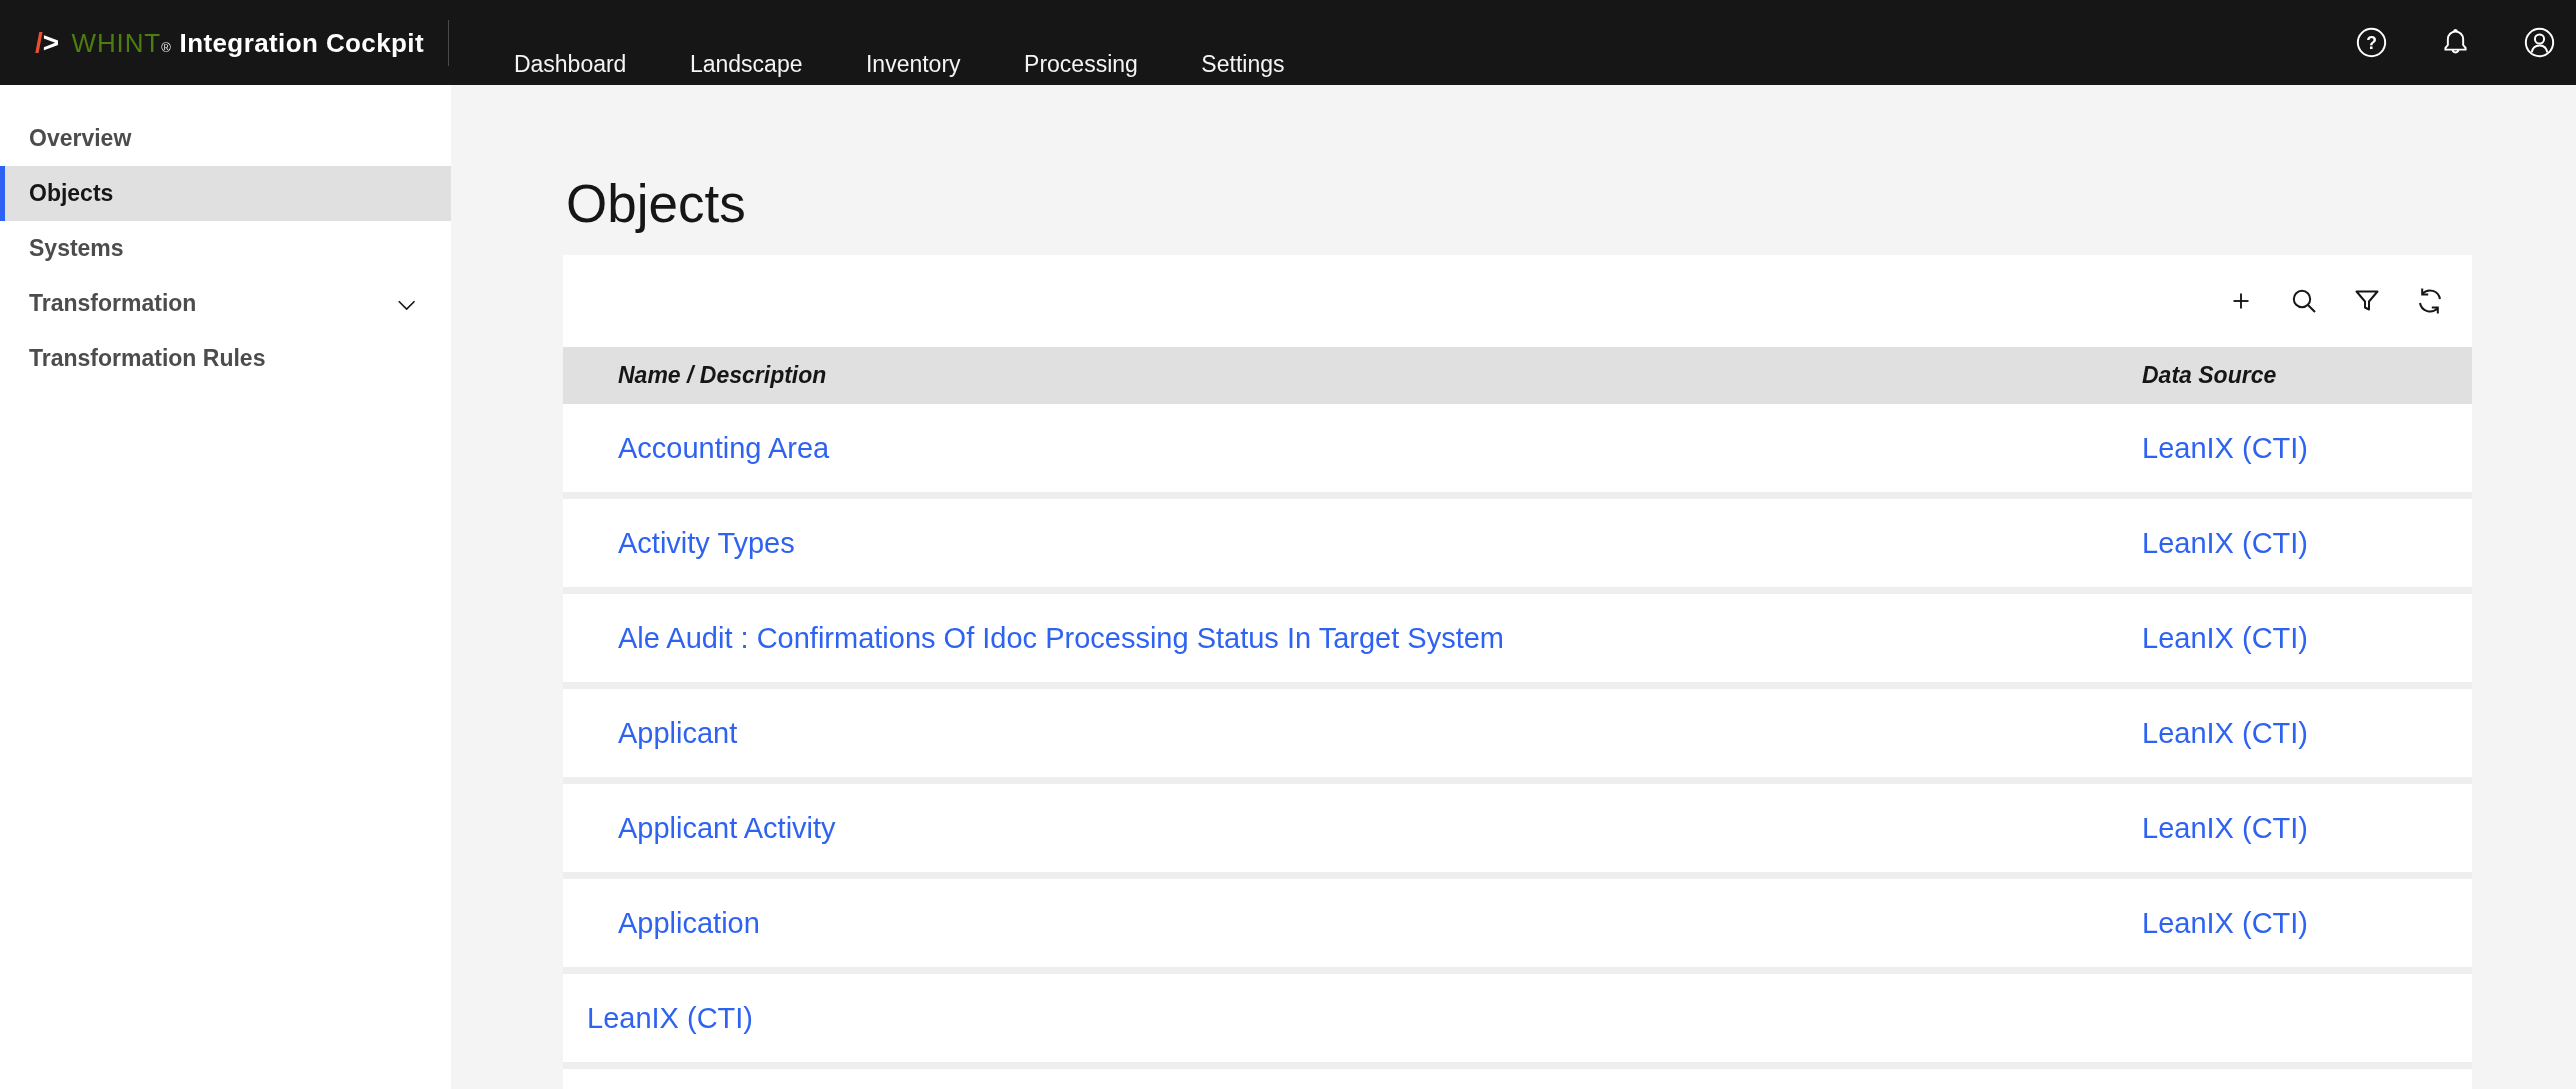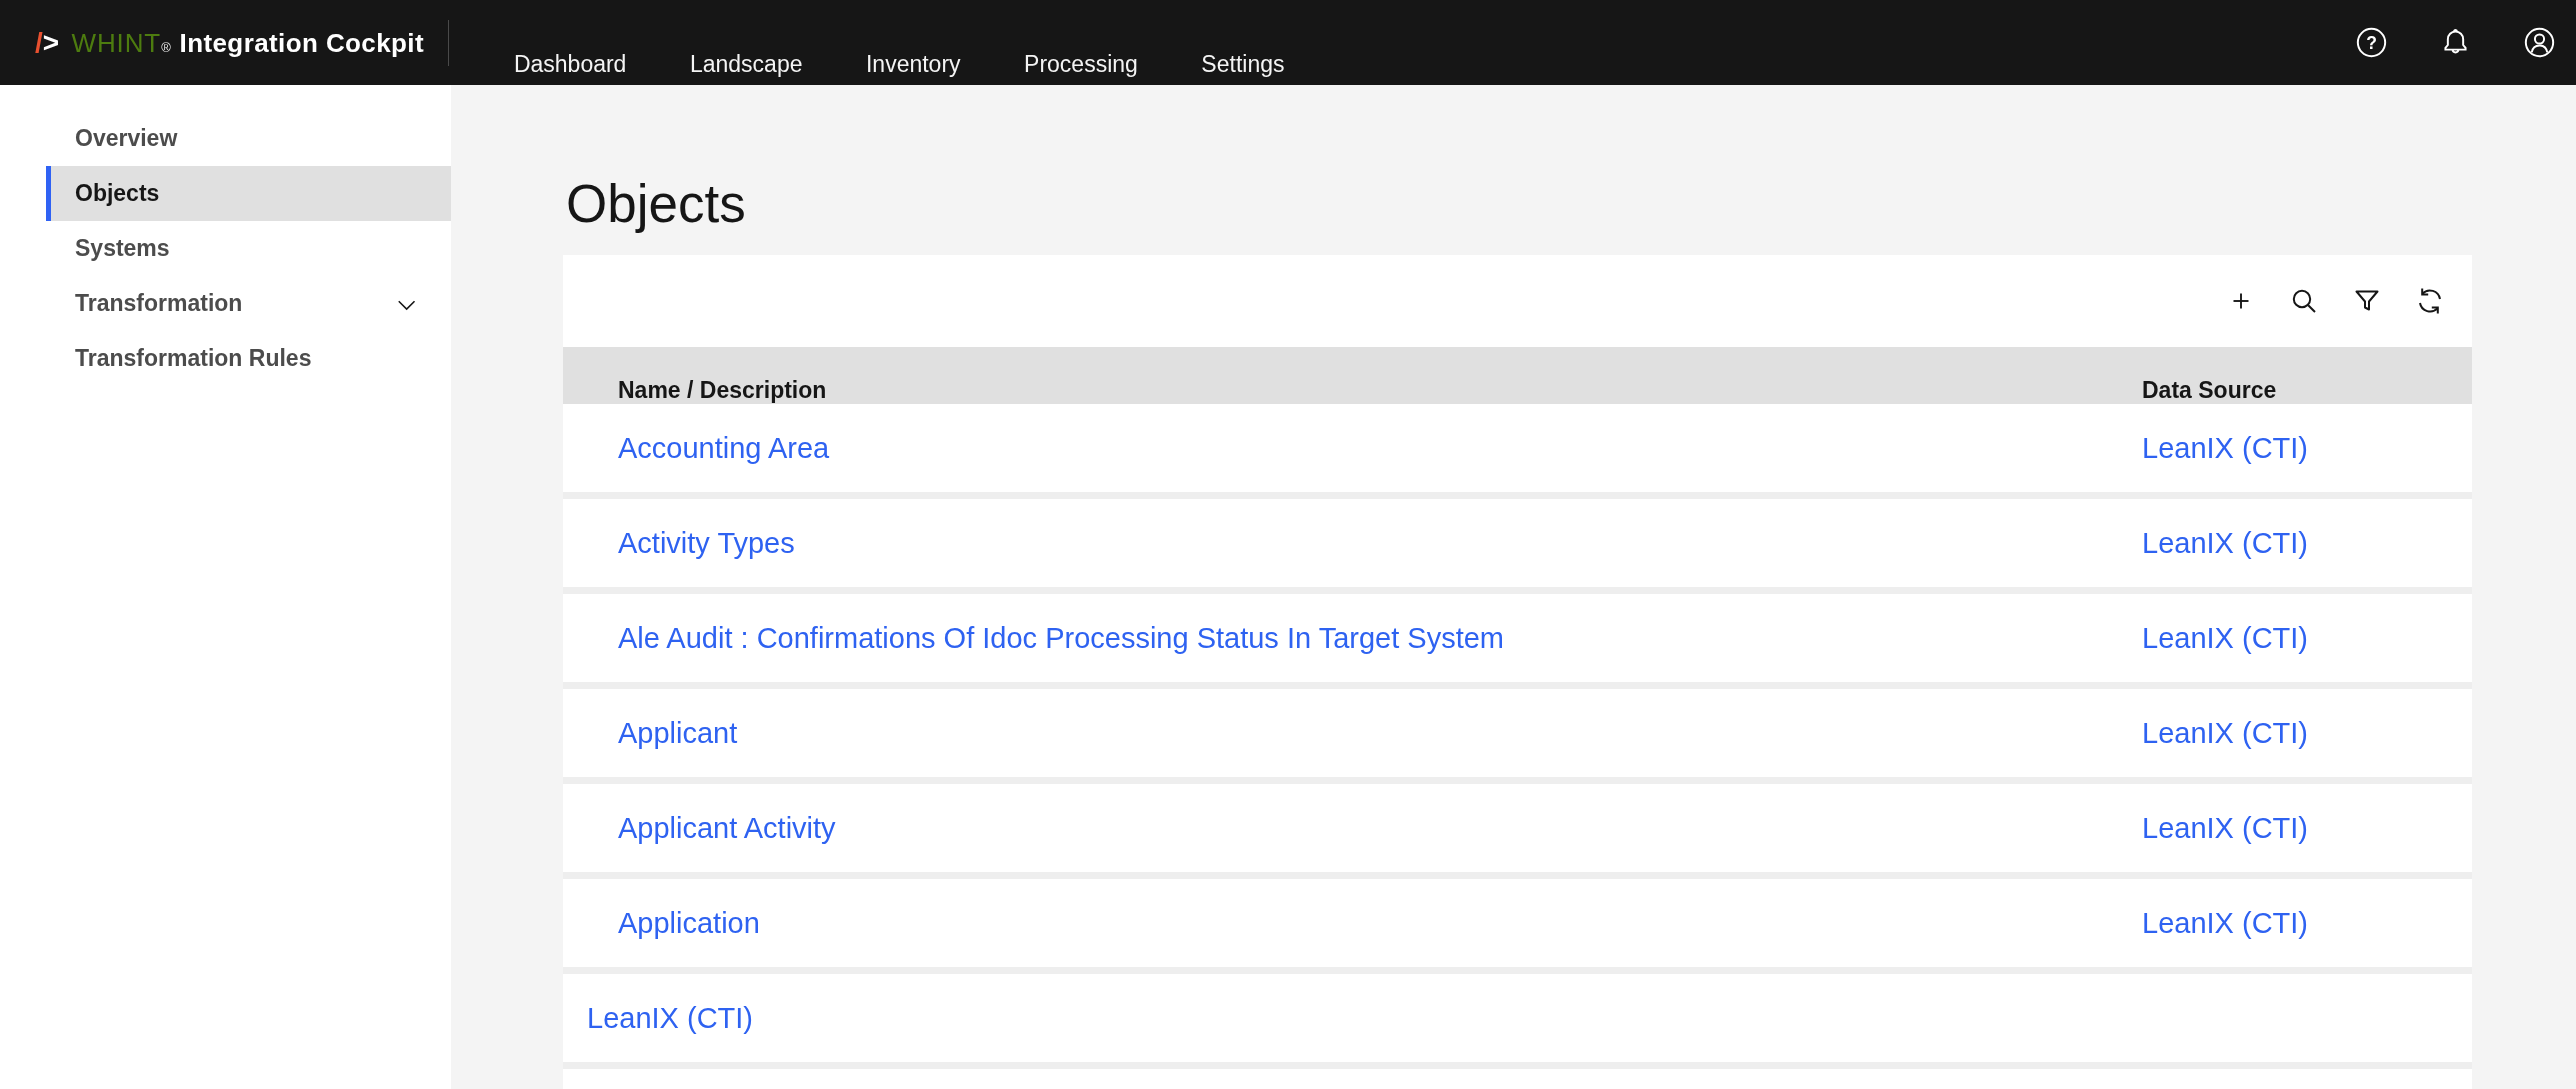--- a/index.html
+++ b/index.html
@@ -44,21 +44,21 @@
   .icon-btn-dark svg { stroke:#ffffff; fill:none; stroke-width:1.8; }
 
   
   .sidebar {
     position:absolute; top:85px; left:0; width:451px; bottom:0;
     background:#ffffff; padding-top:26px;
   }
   .side-item {
     position:relative; height:55px; display:flex; align-items:center;
     padding-left:24px; border-left:5.3px solid transparent;
-    font-size:23px; font-weight:600; color:#4c4c4c; cursor:pointer;margin-left:46px;
+    font-size:23px; font-weight:600; color:#4c4c4c; cursor:pointer;
   }
   .side-item.selected {
     background:#e0e0e0; border-left-color:#2f62f4; color:#161616;
   }
   .side-chevron { position:absolute; right:35px; top:50%; transform:translateY(-50%); }
   .side-chevron svg { stroke:#161616; fill:none; stroke-width:1.8; }
 
   
   .main { position:absolute; top:85px; left:451px; right:0; bottom:0; background:#f4f4f4; }
   .page-title {
@@ -75,21 +75,21 @@
     gap:21px; padding-right:21px;
   }
   .icon-btn-light {
     width:42px; height:42px; display:flex; align-items:center; justify-content:center;
     cursor:pointer; background:transparent; border:none;
   }
   .icon-btn-light svg { stroke:#161616; fill:none; stroke-width:2; }
 
   .thead {
     height:57px; flex:none; background:#e0e0e0;
-    display:flex; align-items:flex-end; font-weight:700; font-size:23px; color:#161616;
+    display:flex; align-items:center; font-weight:700; font-size:23px; color:#161616;font-style:italic;
   }
   .cell-name  { flex:1; padding-left:55px; }
   .cell-source{ width:330px; flex:none;margin-left:24px; }
 
   .table-rows { flex:1; display:flex; flex-direction:column; gap:7px; background:#eeeeee; }
   .trow {
     height:88px; flex:none; background:#ffffff;
     display:flex; align-items:center; font-size:29px;
   }
   .trow-filler { flex:1; background:#ffffff; }

